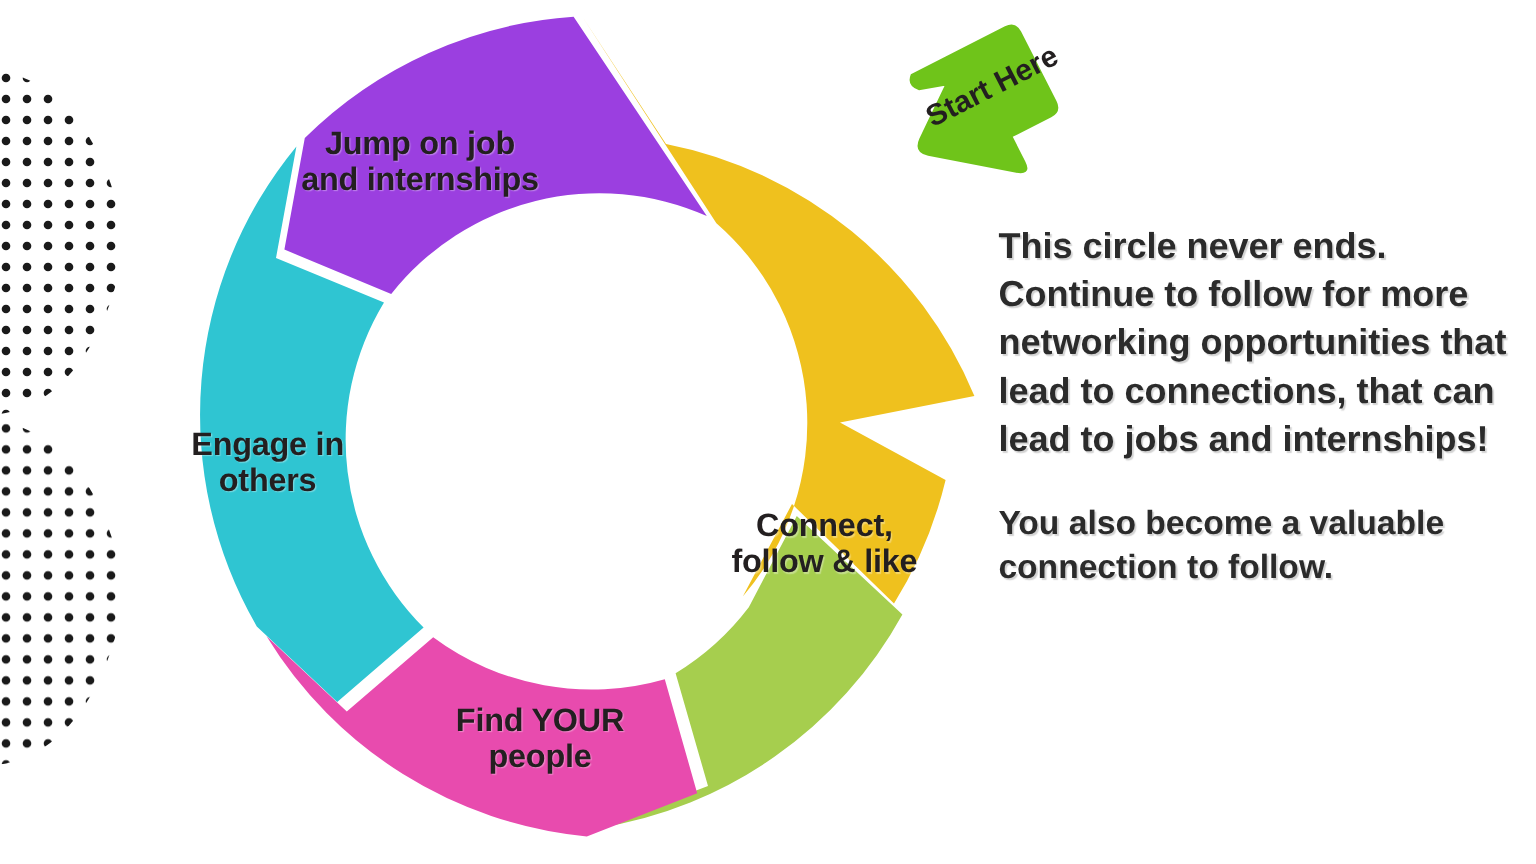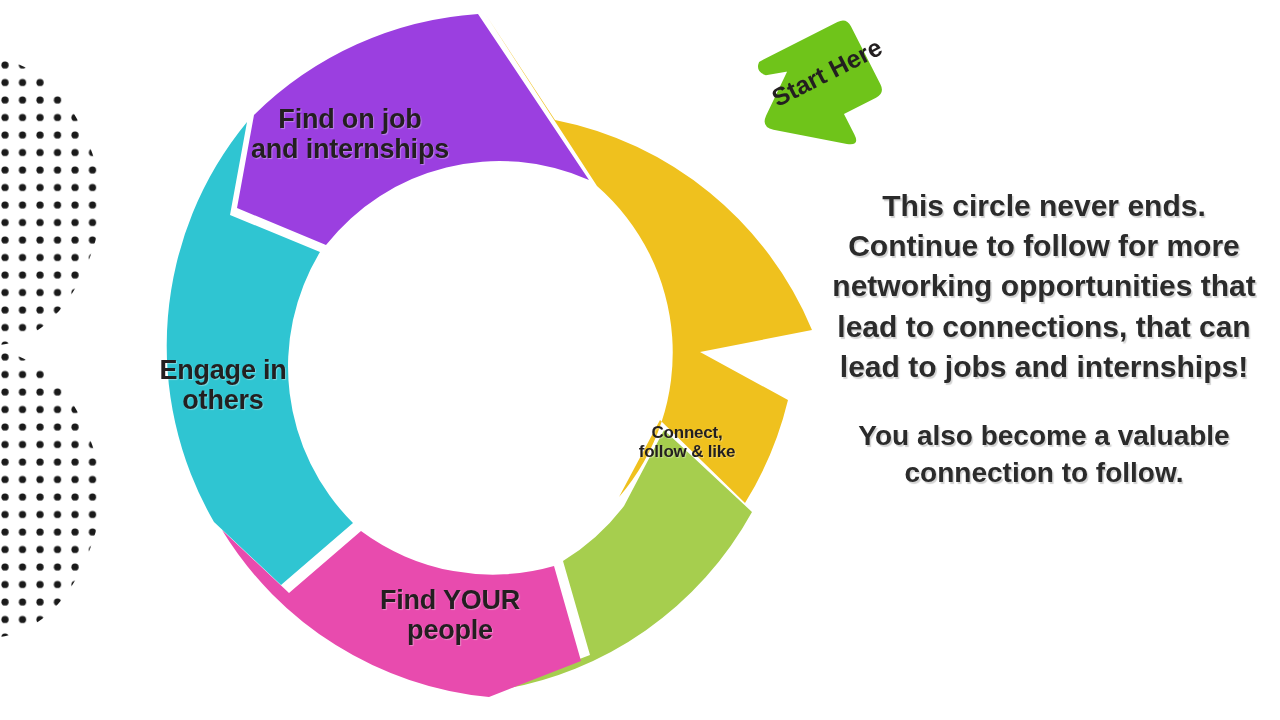--- a/index.html
+++ b/index.html
@@ -24,21 +24,21 @@
     text-align:center;
     font-weight:bold;
     color:#231f20;
     line-height:1.12;
     letter-spacing:-0.2px;
     text-shadow:1px 1px 1px rgba(255,255,255,0.35);
     white-space:pre-line;
     pointer-events:none;
   }
   #label-identify  { left:508px; top:146px; width:240px; font-size:27px; }
-  #label-connect   { left:562px; top:423px; width:250px; font-size:17px; }
+  #label-connect   { left:562px; top:423px; width:250px; font-size:27px; }
   #label-find      { left:330px; top:585px; width:240px; font-size:27px; }
   #label-engage    { left:108px; top:355px; width:230px; font-size:27px; }
   #label-jump      { left:200px; top:104px; width:300px; font-size:27px; }
 
   
   #start-here-arrow { position:absolute; left:735px; top:10px; width:180px; height:160px; }
   #start-here-label {
     position:absolute;
     left:752px; top:58px;
     width:150px;
@@ -51,21 +51,21 @@
     pointer-events:none;
   }
 
   
   #text-panel {
     position:absolute;
     left:832px; top:186px;
     width:424px;
   }
   .panel-para {
-    text-align:center;
+    text-align:left;
     font-weight:bold;
     color:#2b2b2b;
     text-shadow:1.5px 1.5px 1px rgba(0,0,0,0.18);
   }
   #panel-para-1 { font-size:30px; line-height:1.34; }
   #panel-para-2 { font-size:28px; line-height:1.34; margin-top:30px; }
 </style>
 </head>
 <body>
 
@@ -150,21 +150,21 @@
 
   <div class="seg-label" id="label-connect">Connect,
 follow &amp; like</div>
 
   <div class="seg-label" id="label-find">Find YOUR
 people</div>
 
   <div class="seg-label" id="label-engage">Engage in
 others</div>
 
-  <div class="seg-label" id="label-jump">Find on job
+  <div class="seg-label" id="label-jump">Jump on job
 and internships</div>
 
   <svg id="start-here-arrow" viewBox="0 0 180 160" xmlns="http://www.w3.org/2000/svg">
     <g transform="rotate(-27 90 80)">
       <path fill="#6FC41A" d="M 44,40
                Q 36,32 44,25
                L 132,25
                Q 142,25 142,35
                L 142,100
                Q 142,110 132,110

